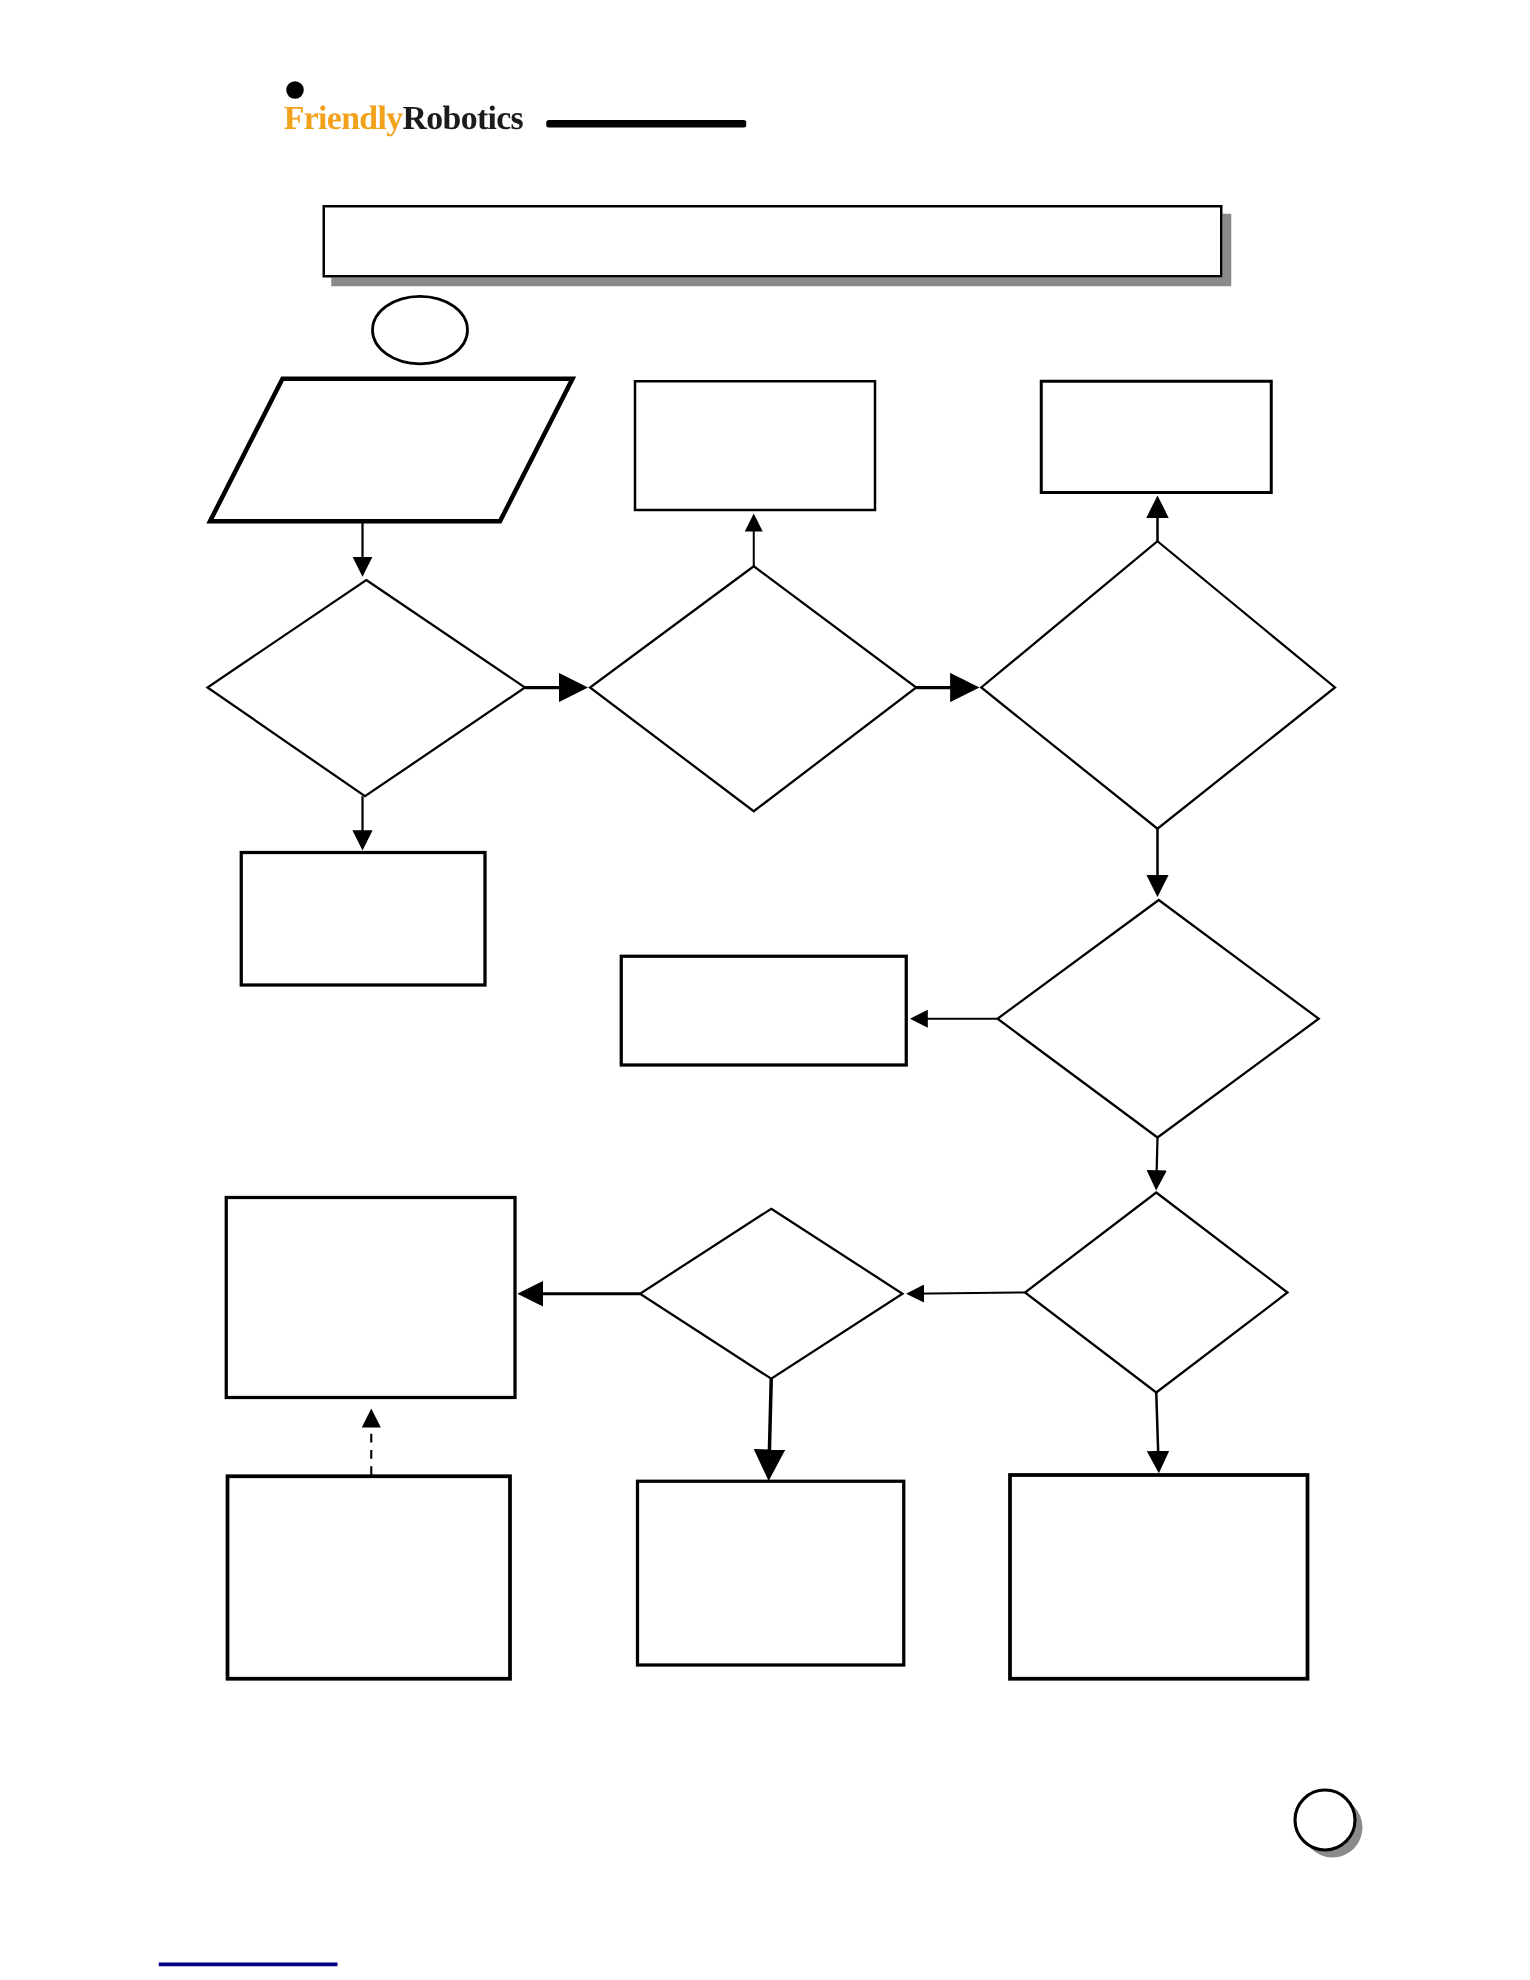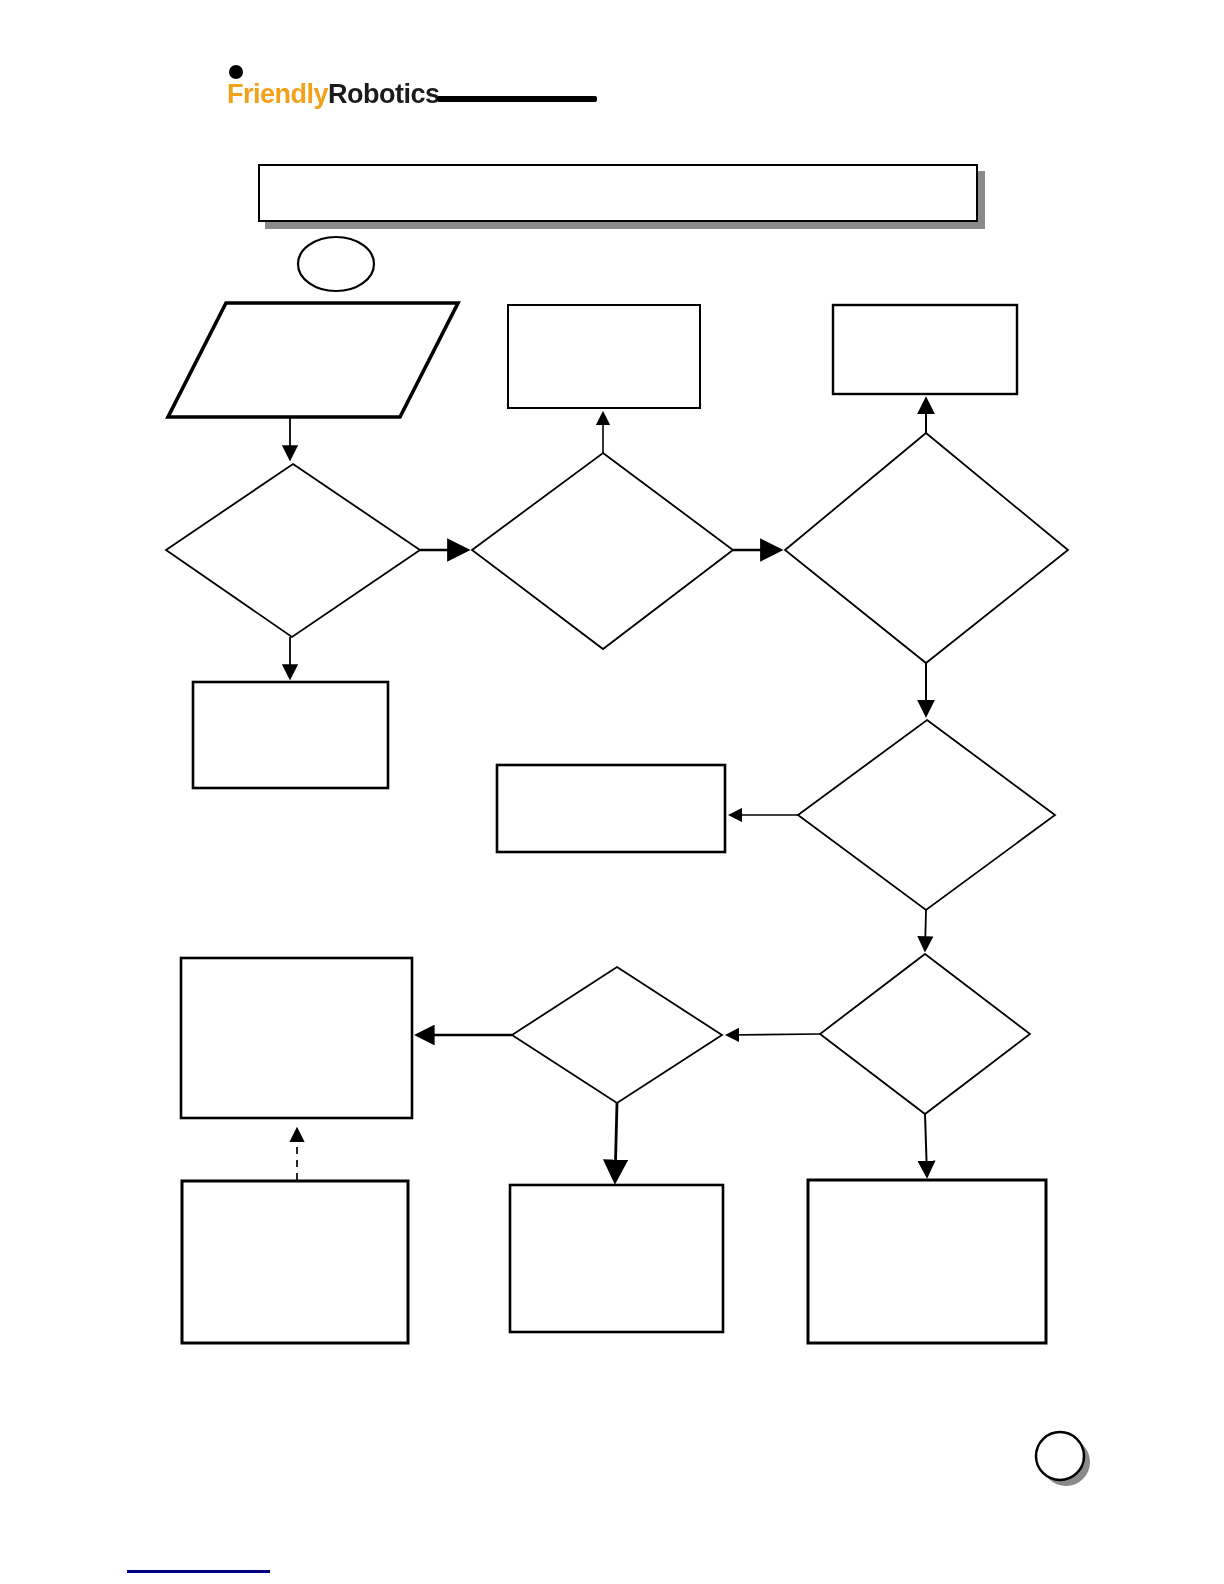--- a/index.html
+++ b/index.html
@@ -7,21 +7,21 @@
     --ink:#000000;
     --shadow-gray:#8a8a8a;
     --link-navy:#000080;
   }
   html,body{margin:0;padding:0;background:#fff;}
   .page{
     position:relative;
     width:1130px;
     height:1584px;
     background:#ffffff;
-    font-family:Liberation Sans, sans-serif;
+    font-family:Liberation Serif, serif;
     overflow:hidden;
   }
   
   .logo-dot{
     position:absolute; left:229px; top:65px;
     width:14px; height:14px; border-radius:50%;
     background:var(--ink);
   }
   .logo-text{
     position:absolute; left:227px; top:81px;

